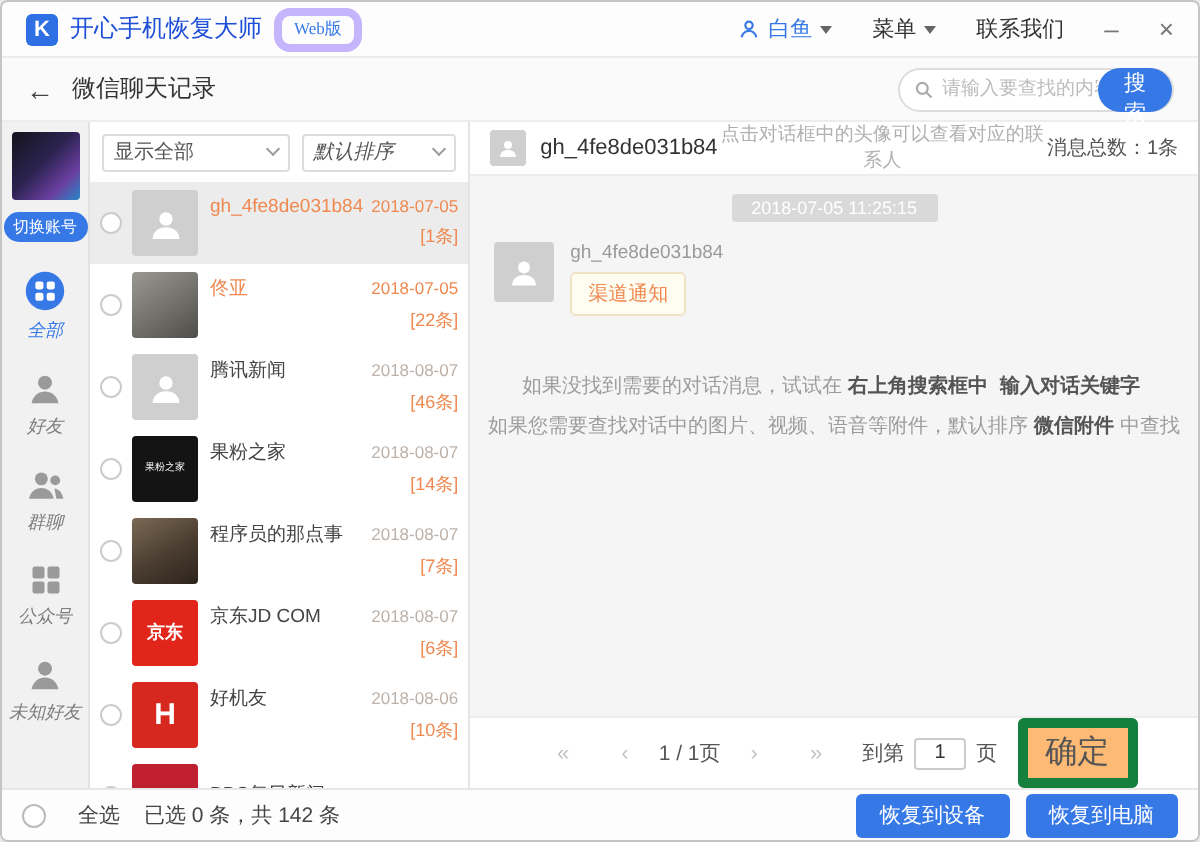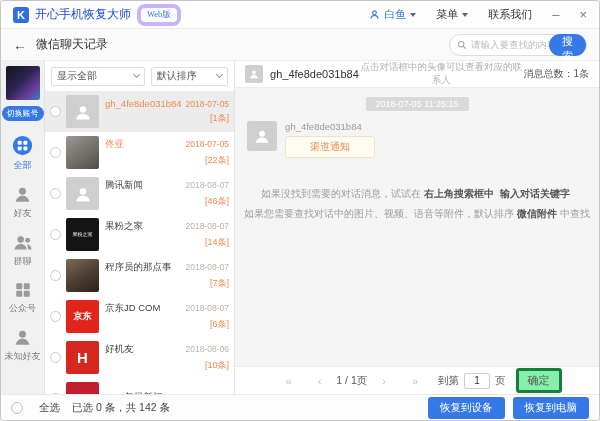--- a/index.html
+++ b/index.html
@@ -39,31 +39,31 @@
   
   .bodyrow{ flex:1; display:flex; overflow:hidden; }
 
   
   .sidebar{ flex:0 0 44px; background:#f1f1f1; border-right:1px solid #e2e2e2;
             display:flex; flex-direction:column; align-items:center; padding-top:5px; }
   .acc-avatar{ width:34px; height:34px; border-radius:2px;
                background:linear-gradient(135deg,#14141c 0%,#2b2350 45%,#6a3e9e 75%,#2b86c8 100%); }
   .switch-btn{ margin-top:6px; background:#3679e6; color:#fff; font-size:8px; padding:2px 5px;
                border-radius:8px; border:0; white-space:nowrap; cursor:pointer; }
-  .nav{ margin-top:14px; display:flex; flex-direction:column; align-items:center; }
+  .nav{ margin-top:14px; display:flex; flex-direction:column; align-items:center;font-style:italic; }
   .nav-item{ display:flex; flex-direction:column; align-items:center; margin-bottom:13px; cursor:pointer; }
   .nav-item .lbl{ font-size:9px; color:#7d7d7d; margin-top:3px; }
   .nav-item.active .lbl{ color:#3679e6; }
 
   
   .chatlist{ flex:0 0 161px; border-right:1px solid #e5e5e5; display:flex; flex-direction:column; background:#fff; }
   .filters{ flex:0 0 30px; display:flex; align-items:center; padding:0 6px; gap:6px; }
   .dd{ height:19px; border:1px solid #ddd; border-radius:2px; display:flex; align-items:center;
        justify-content:space-between; font-size:10px; color:#555; padding:0 5px; cursor:pointer; background:#fff; }
-  .dd1{ flex:1.25; } .dd2{ flex:1; }
+  .dd1{ flex:1.25; } .dd2{ flex:1;font-style:italic; }
   .chev{ width:5px; height:5px; border-right:1px solid #999; border-bottom:1px solid #999;
          transform:rotate(45deg); margin-top:-3px; }
   .rows{ flex:1; overflow:hidden; }
   .row{ height:41px; display:flex; align-items:center; padding:0 5px; cursor:pointer; }
   .row.sel{ background:#ececec; }
   .ck{ width:11px; height:11px; border:1px solid #ccc; border-radius:50%; background:#fff; flex:0 0 11px; }
   .av{ width:33px; height:33px; border-radius:2px; margin-left:5px; flex:0 0 33px;
        display:flex; align-items:center; justify-content:center; overflow:hidden; }
   .av-gray{ background:#cfcfcf; }
   .av-photo1{ background:linear-gradient(145deg,#9a9892,#6e6c66 60%,#4e4c48); }
@@ -90,34 +90,34 @@
   .conv-total{ font-size:10px; color:#555; }
   .chatarea{ flex:1; overflow:hidden; padding-top:9px; }
   .timepill{ width:fit-content; margin:0 auto; background:#d9d9d9; color:#fff; font-size:9px;
              padding:2px 10px; border-radius:2px; }
   .msg{ display:flex; margin:10px 0 0 12px; }
   .msg-av{ width:30px; height:30px; border-radius:2px; background:#cfcfcf; flex:0 0 30px;
            display:flex; align-items:center; justify-content:center; }
   .msg-body{ margin-left:8px; }
   .msg-sender{ font-size:9.5px; color:#9a9a9a; }
   .bubble{ display:inline-block; margin-top:4px; background:#fffdf2; border:1px solid #f0e3c4;
-           border-radius:3px; padding:3px 24px; font-size:10px; color:#ef8950; }
+           border-radius:3px; padding:3px 8px; font-size:10px; color:#ef8950; }
   .hints{ margin-top:26px; text-align:center; font-size:10px; color:#9c9c9c; line-height:2; }
   .hints b{ color:#555; margin:0 3px; }
 
   
   .pager{ flex:0 0 28px; background:#fff; border-top:1px solid #ededed;
           display:flex; align-items:center; justify-content:center; font-size:10.5px; color:#666; }
   .pg-nav{ color:#c2c2c2; font-size:11px; margin:0 13px; cursor:pointer; }
   .pg-info{ color:#555; margin:0 2px; }
   .goto{ margin-left:7px; color:#555; }
   .pg-input{ width:26px; height:16px; border:1px solid #ccc; border-radius:2px; text-align:center;
              font-size:10px; color:#333; margin:0 5px; }
   .pg-unit{ color:#555; margin-right:10px; }
-  .confirm{ border:3px solid #15803d; background:#86efac; border-radius:3px; font-size:11px;
+  .confirm{ border:5px solid #15803d; background:#fdba74; border-radius:3px; font-size:16px;
             color:#555; padding:2px 9px; cursor:pointer; }
 
   
   .footer{ flex:0 0 26px; background:#fdfdfd; border-top:1px solid #e8e8e8;
            display:flex; align-items:center; padding:0 10px; }
   .radio{ width:12px; height:12px; border:1px solid #bbb; border-radius:50%; background:#fff; }
   .f-lbl{ font-size:10.5px; color:#444; margin-left:16px; }
   .f-sum{ font-size:10.5px; color:#444; margin-left:12px; }
   .f-btn{ margin-left:8px; background:#3679e6; color:#fff; border:0; border-radius:3px;
           font-size:10.5px; padding:4px 12px; cursor:pointer; }

